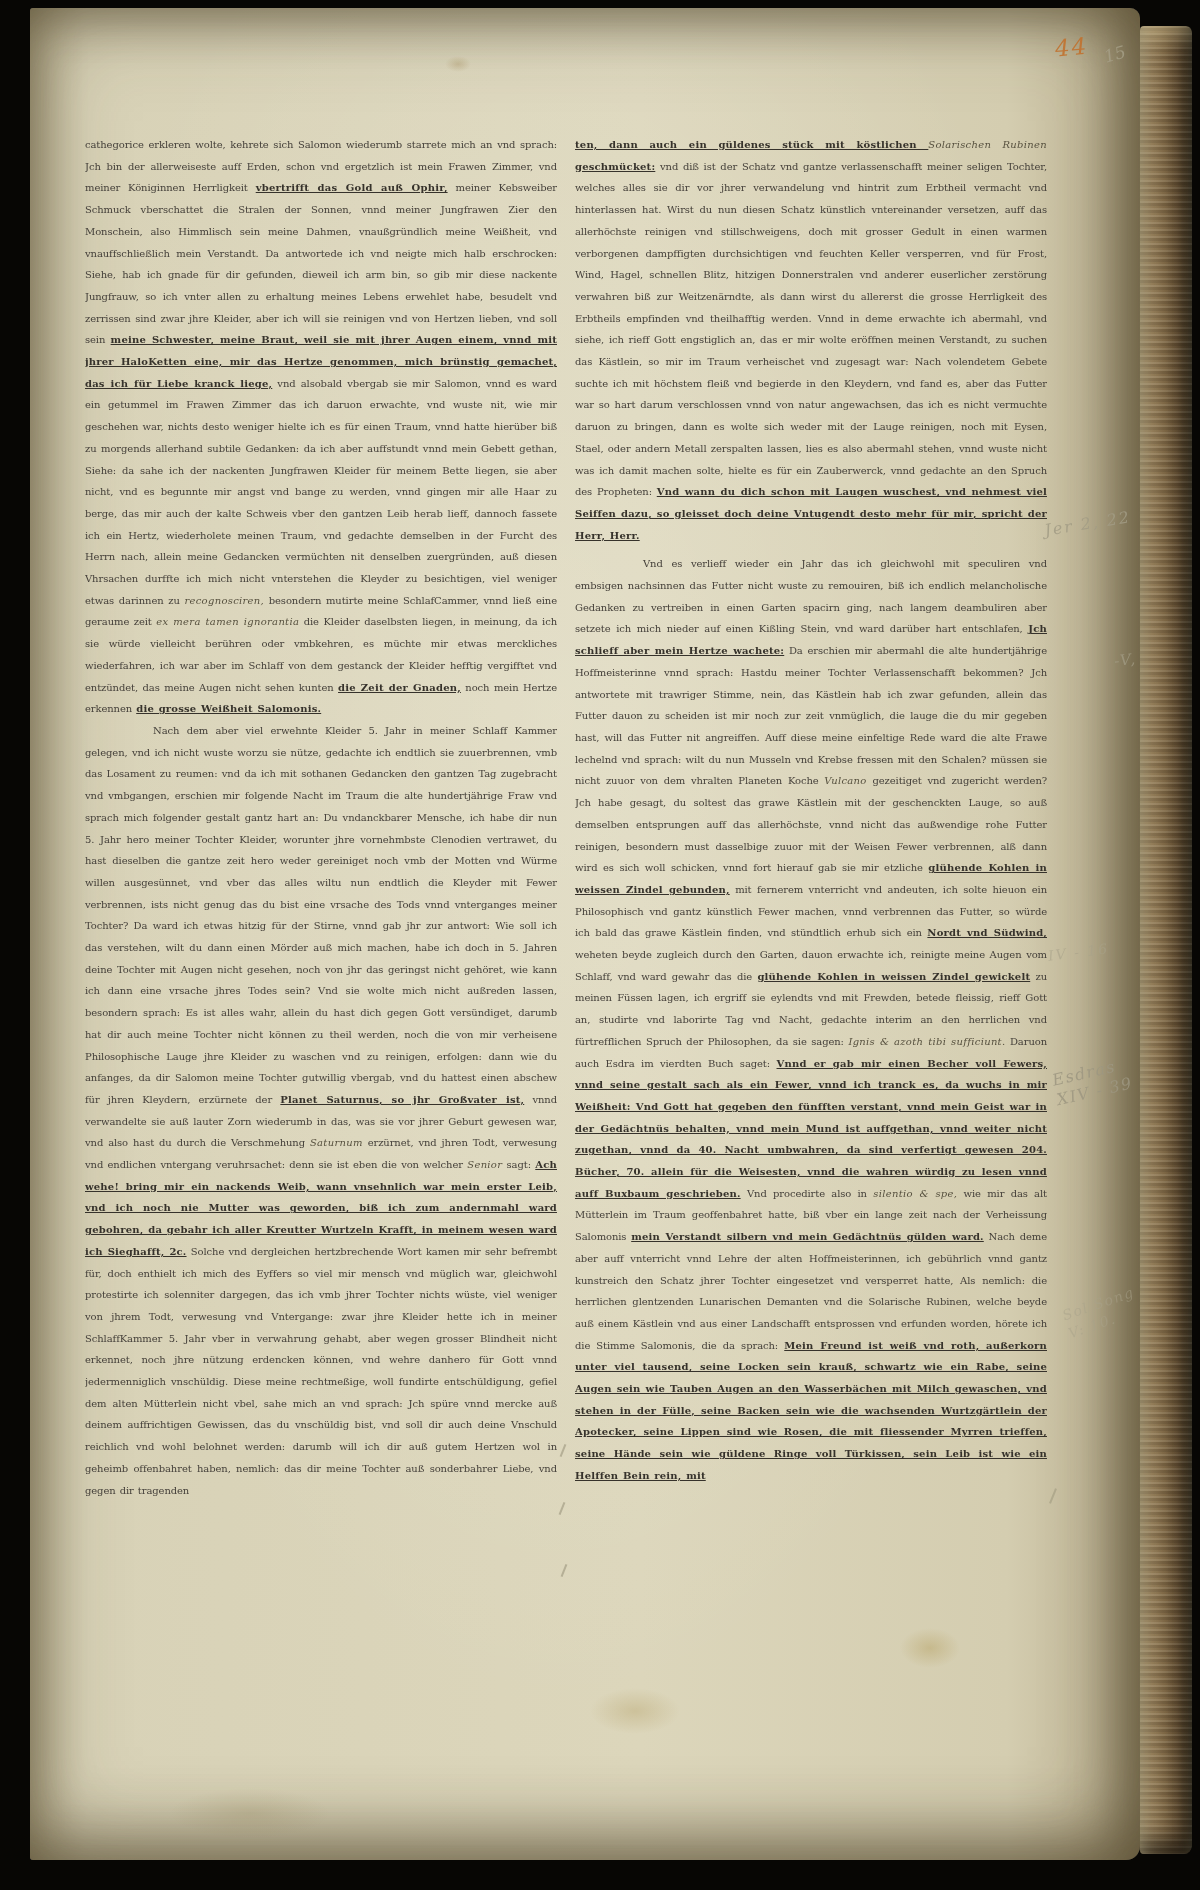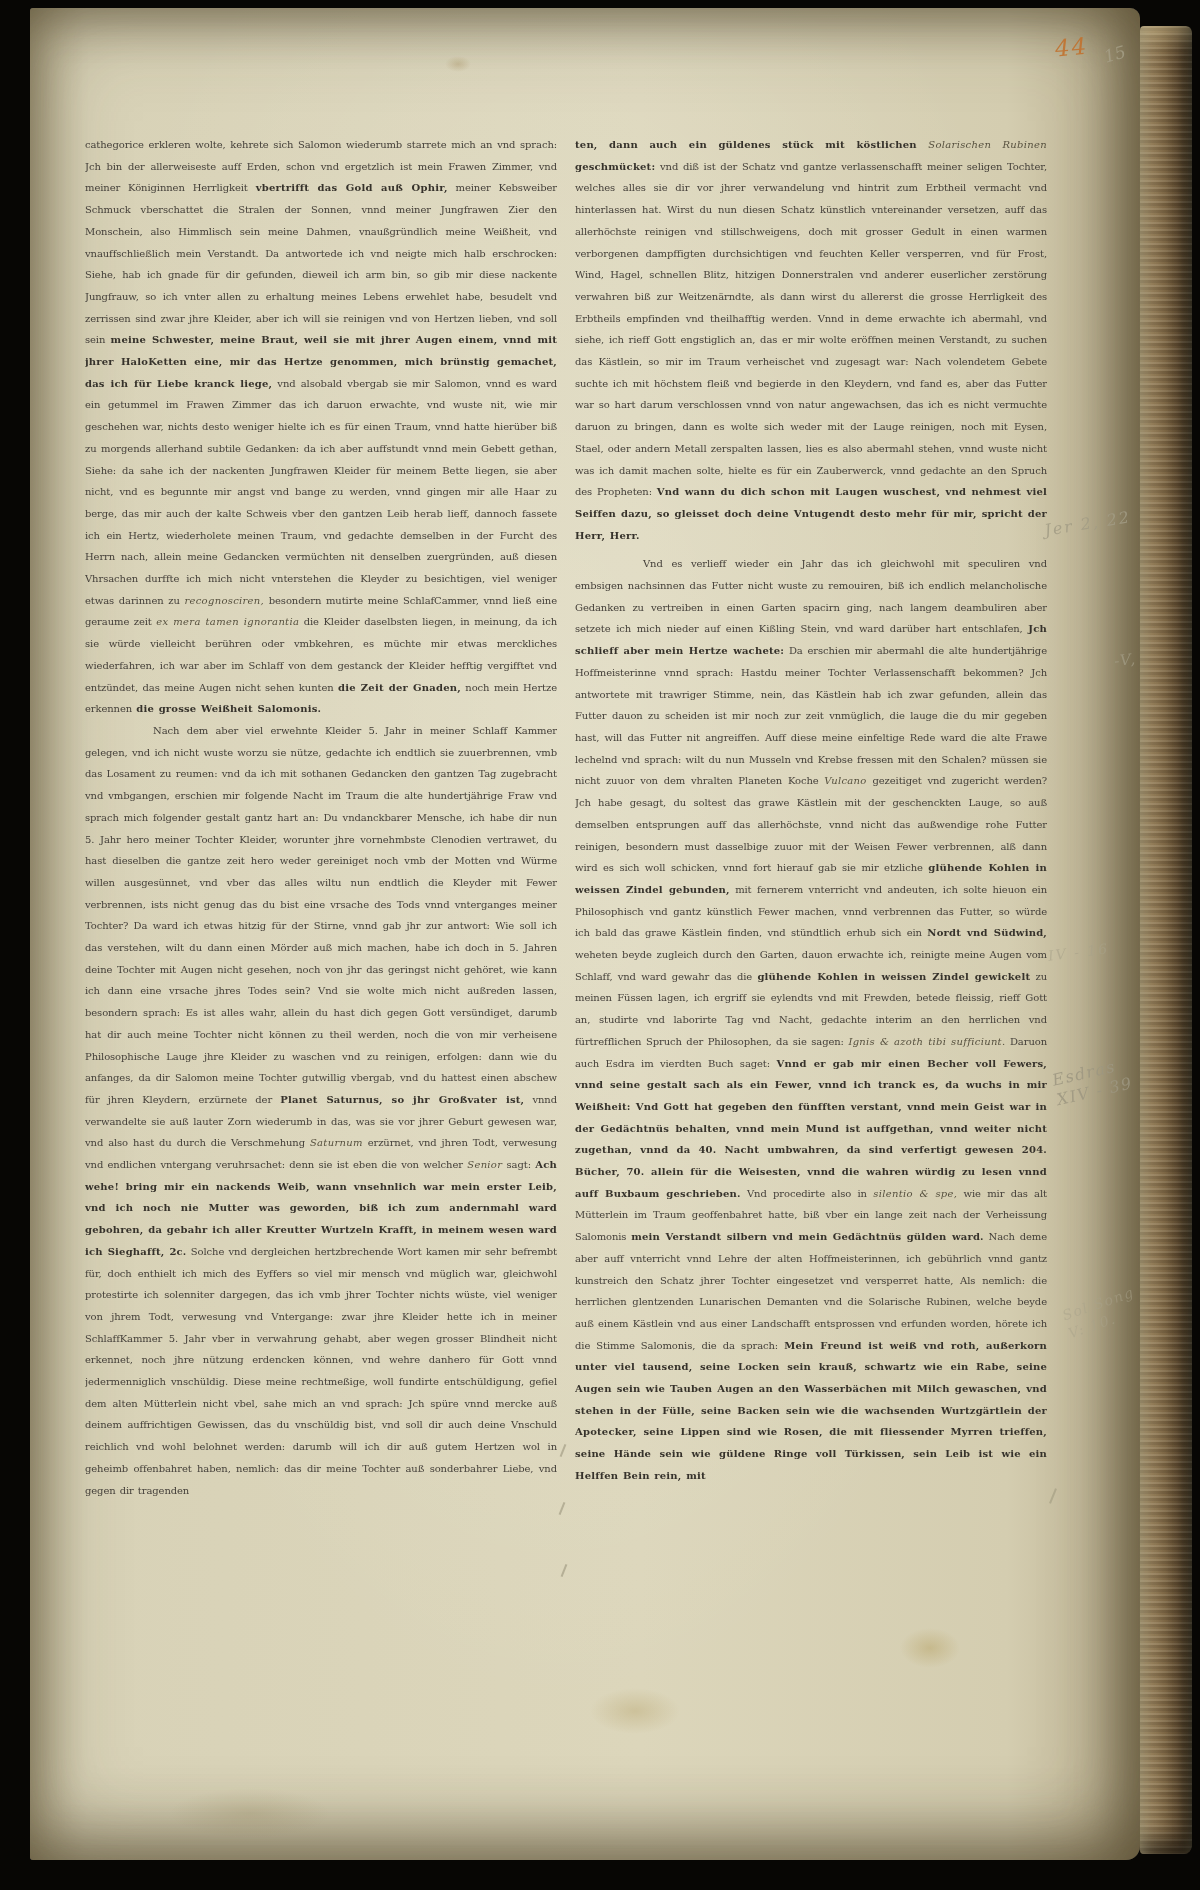--- a/index.html
+++ b/index.html
@@ -30,21 +30,21 @@
     box-shadow: inset 0 12px 18px rgba(235,220,170,.35), inset 0 -14px 20px rgba(0,0,0,.55);}
   
   .col{position:absolute;top:126px;width:472px;height:1556px;overflow:hidden;
        color:#45403a;font-size:10px;line-height:21.7px;text-align:justify;
        word-spacing:1px;letter-spacing:-0.1px;}
   .col.left{left:55px;}
   .col.right{left:545px;}
   .col p{margin:0;}
   .col p.indent{text-indent:68px;}
   .col.right p.indent{margin-top:7px;}
-  .em{font-weight:bold;color:#36322b;letter-spacing:.2px;}
+  .em{font-weight:bold;color:#36322b;letter-spacing:.2px;text-decoration:underline;}
   .lat{font-style:italic;color:#57513f;letter-spacing:.3px;}
   
   .hand{position:absolute;font-family:"DejaVu Serif",serif;font-style:italic;white-space:nowrap;}
   .folio-orange{left:1025px;top:26px;color:#c1722f;font-size:23px;transform:rotate(-5deg);opacity:.9;letter-spacing:2px;}
   .folio-pencil{left:1074px;top:36px;color:#a7a189;font-size:17px;transform:rotate(-16deg);opacity:.8;}
   .note-jer{left:1014px;top:506px;color:#a29c85;font-size:16px;letter-spacing:2px;transform:rotate(-9deg);opacity:.85;}
   .note-v2{left:1084px;top:642px;color:#a29c85;font-size:15px;letter-spacing:2px;transform:rotate(-6deg);opacity:.75;}
   .note-iv16{left:1018px;top:936px;color:#a8a28a;font-size:14px;letter-spacing:2px;transform:rotate(-7deg);opacity:.6;}
   .note-esdras{left:1024px;top:1054px;color:#9d9781;font-size:16px;letter-spacing:1.5px;transform:rotate(-13deg);opacity:.85;line-height:20px;}
   .note-solsong{left:1034px;top:1286px;color:#a8a28a;font-size:14px;letter-spacing:1.5px;transform:rotate(-19deg);opacity:.5;line-height:19px;}

